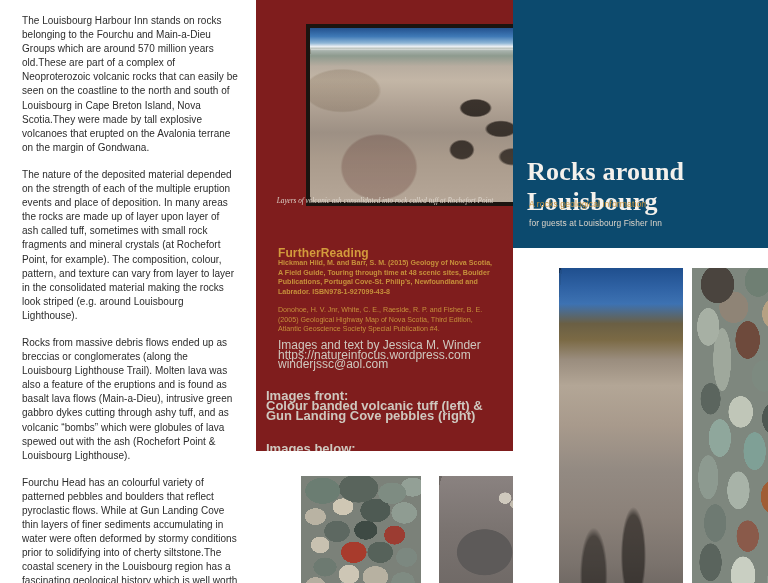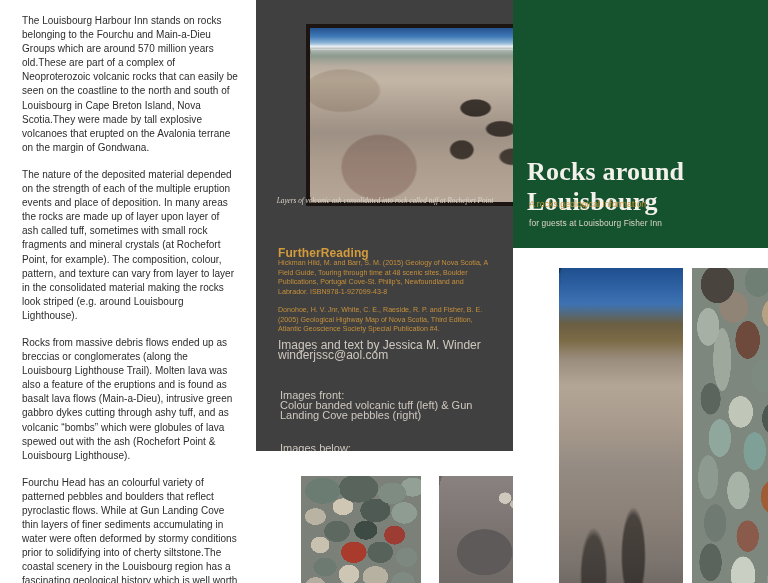--- a/index.html
+++ b/index.html
@@ -26,21 +26,21 @@
     color:#2b2b2b;
     letter-spacing:0.04px;
     margin:0 0 13px 0;
     text-align:left;
   }
   .body-copy:last-child{margin-bottom:0;}
 
   
   .panel-mid{
     position:absolute;left:256px;top:0;width:280px;height:451px;
-    background:#404040;
+    background:#7f1d1d;
     box-sizing:border-box;
   }
   .mid-photo-frame{
     position:absolute;left:10px;top:8px;width:238px;height:182px;
     background:#1b1410;
     padding:4px;box-sizing:border-box;
   }
   .photo{width:100%;height:100%;position:relative;overflow:hidden;}
 
   
@@ -77,30 +77,30 @@
   }
 
   .further-head{
     position:absolute;left:22px;top:236px;
     font-size:12px;font-weight:bold;color:#d39b3c;letter-spacing:.1px;
   }
   .ref{
     position:absolute;left:22px;width:216px;
     font-size:7.1px;line-height:9.6px;color:#c6903b;
   }
-  .ref-1{top:252px;}
+  .ref-1{top:252px;font-weight:bold;}
   .ref-2{top:299px;}
 
   .credits{
     position:absolute;left:22px;top:341px;width:216px;
     font-size:12px;line-height:9.6px;color:#cfc8bf;
   }
   .imgnotes{
-    position:absolute;left:24px;top:391px;width:220px;
-    font-size:11px;line-height:9.8px;color:#cfc8bf;
+    position:absolute;left:10px;top:391px;width:220px;
+    font-size:13px;line-height:9.8px;color:#cfc8bf;font-weight:bold;
   }
   .imgnotes .grp{margin-bottom:6px;}
   .imgnotes .grp:last-child{margin-bottom:0;margin-top:24px;}
 
   
   .mid-bottom-row{
     position:absolute;left:256px;top:451px;width:257px;height:132px;
     background:#ffffff;
   }
   .mb-photo{position:absolute;top:9px;height:123px;overflow:hidden;}
@@ -145,21 +145,21 @@
       radial-gradient(ellipse 4% 4% at 84% 47%, #c7c0b2 0 90%, rgba(0,0,0,0) 95%),
       radial-gradient(ellipse 4% 4% at 90% 58%, #bdb6a8 0 90%, rgba(0,0,0,0) 95%),
       linear-gradient(107deg, rgba(90,85,82,.55) 0 3px, rgba(0,0,0,0) 3px 12px),
       linear-gradient(96deg, rgba(120,113,108,.35) 0 2px, rgba(0,0,0,0) 2px 9px),
       linear-gradient(180deg,#8a8280 0%,#7a7370 45%,#6d6764 100%);
   }
 
   
   .panel-right{
     position:absolute;left:513px;top:0;width:255px;height:583px;
-    background:#14532d;
+    background:#0c4a6e;
   }
   .cover-title{
     position:absolute;left:14px;top:140px;width:235px;
     font-family:"Liberation Serif", serif;
     font-size:26px;line-height:30px;
     color:#f4f1ec;
     letter-spacing:.2px;
   }
   .cover-sub{
     position:absolute;left:16px;top:199px;
@@ -254,20 +254,21 @@
 
     <figcaption class="mid-caption">Layers of volcanic ash consolidated into rock called tuff at Rochefort Point</figcaption>
 
     <h2 class="further-head">FurtherReading</h2>
 
     <p class="ref ref-1">Hickman Hild, M. and Barr, S. M. (2015) Geology of Nova Scotia, A Field Guide, Touring through time at 48 scenic sites, Boulder Publications, Portugal Cove-St. Philip’s, Newfoundland and Labrador.  ISBN978-1-927099-43-8</p>
     <p class="ref ref-2">Donohoe, H. V. Jnr, White, C. E., Raeside, R. P. and Fisher, B. E. (2005) Geological Highway Map of Nova Scotia, Third Edition, Atlantic Geoscience Society Special Publication #4.</p>
 
     <div class="credits">
       <div>Images and text by Jessica M. Winder</div>
+      <div>https://natureinfocus.wordpress.com</div>
       <div>winderjssc@aol.com</div>
     </div>
 
     <div class="imgnotes">
       <div class="grp">
         <div>Images front:</div>
         <div>Colour banded volcanic tuff (left) &amp; Gun Landing Cove pebbles (right)</div>
       </div>
       <div class="grp">
         <div>Images below:</div>

